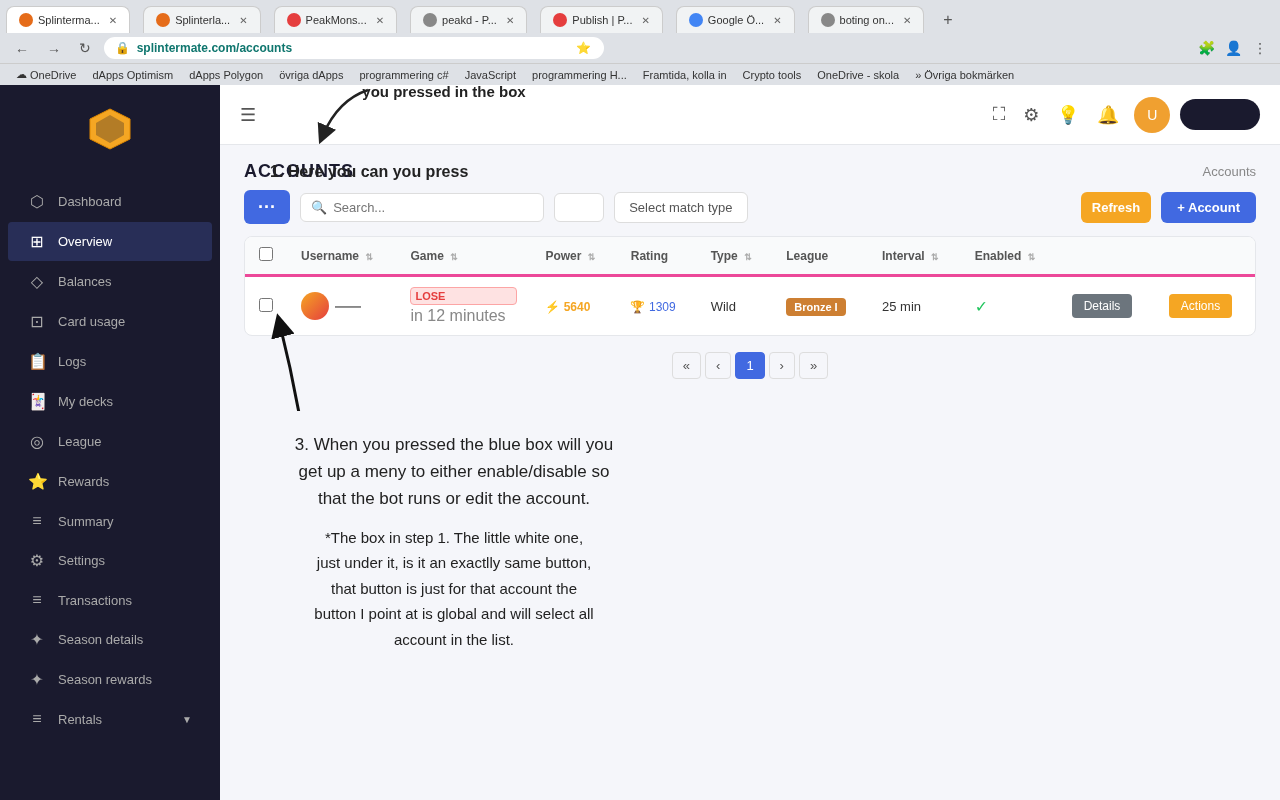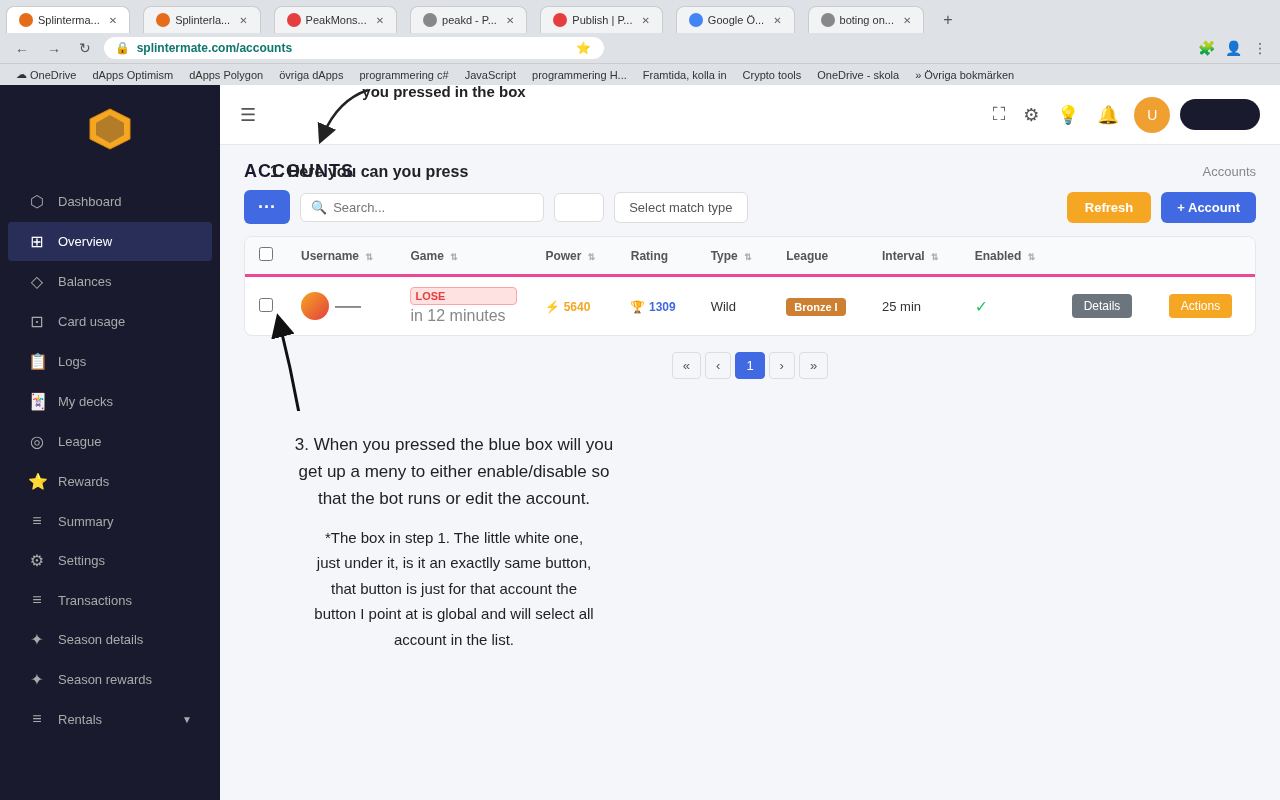--- a/index.html
+++ b/index.html
@@ -55,37 +55,37 @@
     .breadcrumb { font-size: 13px; color: #888; }
 
     
     .toolbar { display: flex; align-items: center; gap: 10px; margin-bottom: 12px; }
     .btn-blue { background: #4169e1; color: #fff; border: none; border-radius: 6px; padding: 8px 14px; font-size: 16px; cursor: pointer; font-weight: 700; }
     .search-box { display: flex; align-items: center; background: #fff; border: 1px solid #ddd; border-radius: 6px; padding: 6px 10px; gap: 6px; }
     .search-input { border: none; outline: none; font-size: 13px; width: 200px; }
     .search-icon { color: #888; font-size: 13px; }
     .per-page-input { background: #fff; border: 1px solid #ddd; border-radius: 6px; padding: 6px 10px; font-size: 13px; width: 50px; text-align: center; }
     .select-match { background: #fff; border: 1px solid #ddd; border-radius: 6px; padding: 7px 14px; font-size: 13px; color: #555; cursor: pointer; }
-    .btn-refresh { background: #f5a623; color: #fff; border: none; border-radius: 6px; padding: 8px 18px; font-size: 13px; font-weight: 600; cursor: pointer; margin-left: auto; }
+    .btn-refresh { background: #f5a623; color: #fff; border: none; border-radius: 6px; padding: 8px 11px; font-size: 13px; font-weight: 600; cursor: pointer; margin-left: auto; }
     .btn-add-account { background: #4169e1; color: #fff; border: none; border-radius: 6px; padding: 8px 16px; font-size: 13px; font-weight: 600; cursor: pointer; }
 
     
     .table-wrapper { background: #fff; border-radius: 8px; border: 1px solid #e5e7eb; overflow: hidden; }
     .data-table { width: 100%; border-collapse: collapse; }
     .data-table th { padding: 10px 14px; background: #f9fafb; font-size: 12px; font-weight: 600; color: #555; text-align: left; border-bottom: 3px solid #ec4899; }
     .data-table td { padding: 10px 14px; font-size: 13px; color: #333; border-bottom: 1px solid #f0f0f0; vertical-align: middle; }
     .data-table tr:last-child td { border-bottom: none; }
     .sort-icon { font-size: 9px; color: #aaa; margin-left: 3px; }
     .checkbox-cell { width: 36px; }
     .checkbox { width: 14px; height: 14px; cursor: pointer; }
 
     .badge-lose { background: #fee2e2; color: #e53e3e; border: 1px solid #fca5a5; border-radius: 4px; padding: 2px 4px; font-size: 11px; font-weight: 600; }
     .badge-time { font-size: 16px; color: #888; }
     .power-badge { color: #f5a623; font-size: 12px; font-weight: 600; }
-    .rating-badge { color: #4169e1; font-size: 12px; font-weight: 700; }
+    .rating-badge { color: #4169e1; font-size: 12px; font-weight: 400; }
     .league-badge { background: #cd7f32; color: #fff; border-radius: 4px; padding: 3px 8px; font-size: 11px; font-weight: 600; text-align: center; }
     .check-icon { color: #22c55e; font-size: 16px; }
 
     .btn-details { background: #6c757d; color: #fff; border: none; border-radius: 4px; padding: 5px 12px; font-size: 12px; cursor: pointer; }
     .btn-actions { background: #f5a623; color: #fff; border: none; border-radius: 4px; padding: 5px 12px; font-size: 12px; cursor: pointer; }
 
     
     .pagination { display: flex; align-items: center; justify-content: center; gap: 4px; padding: 16px; }
     .page-btn { background: none; border: 1px solid #ddd; border-radius: 4px; padding: 5px 10px; font-size: 13px; cursor: pointer; color: #555; }
     .page-btn.active { background: #4169e1; color: #fff; border-color: #4169e1; }

